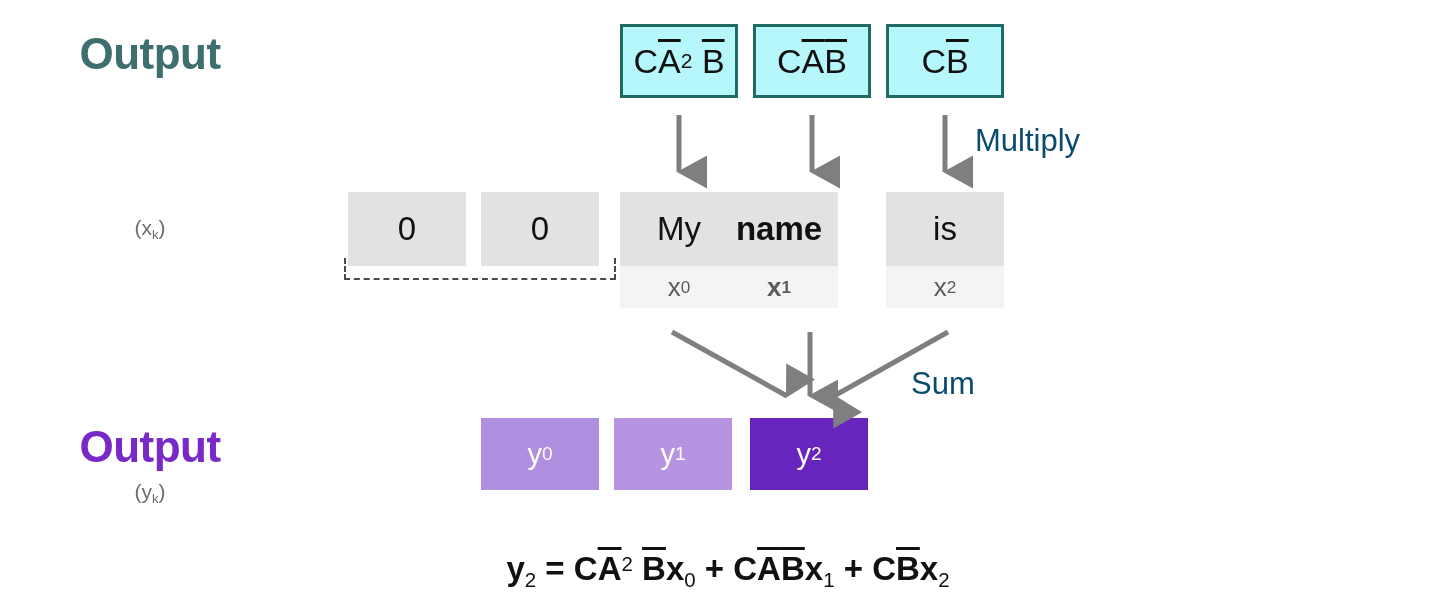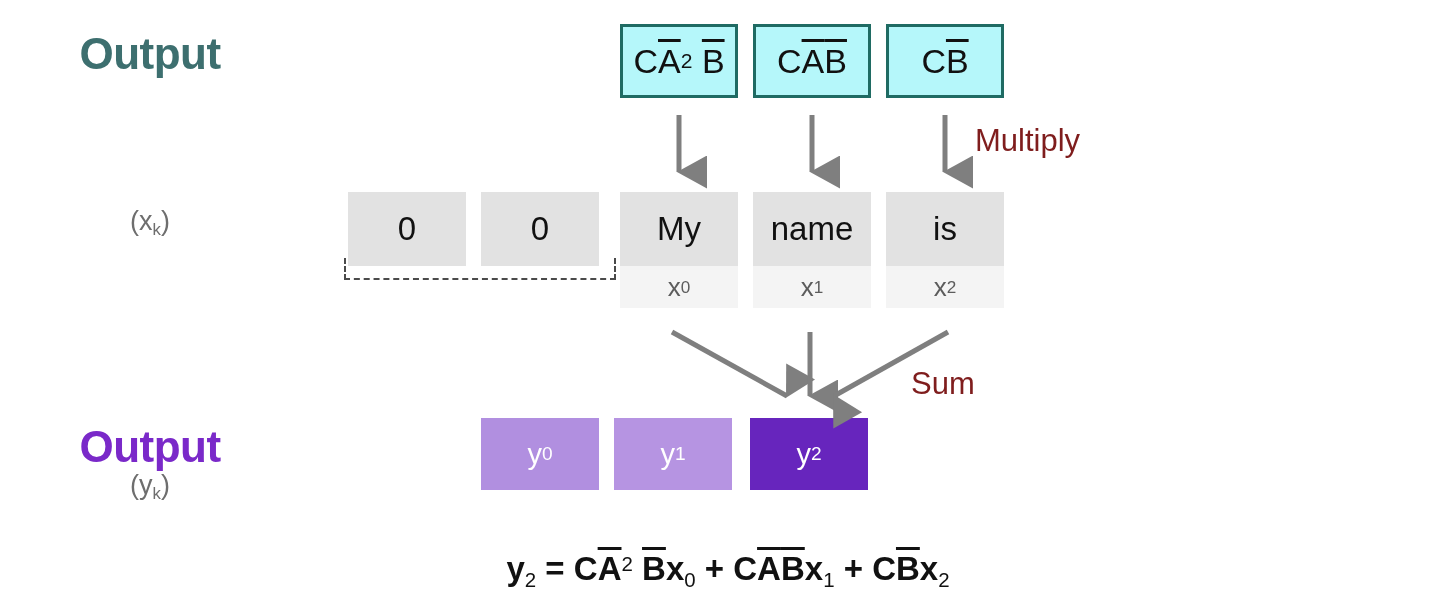--- a/index.html
+++ b/index.html
@@ -26,23 +26,23 @@
     line-height: 1;
     user-select: none;
   }
   .row-label .title {
     font-weight: bold;
     font-size: 44px;
     letter-spacing: -0.5px;
     white-space: nowrap;
   }
   .row-label .sub {
-    font-size: 27px;
+    font-size: 21px;
     color: #6e6e6e;
-    margin-top: 3px;
+    margin-top: 12px;
     white-space: nowrap;
   }
   .row-label .sub sub {
     font-size: 0.62em;
     vertical-align: -0.28em;
   }
 
   #kernel-label { left: 0px; top: 32px; width: 300px; }
   #kernel-label .title { color: #3d6f6f; }
   #input-label  { left: 0px; top: 205px; width: 300px; }
@@ -103,21 +103,21 @@
     color: #5c5c5c;
     white-space: nowrap;
   }
   .in-cell .idx sub {
     font-size: 0.66em;
     vertical-align: -0.3em;
   }
   #in-pad-0 { left: 348px; }
   #in-pad-1 { left: 481px; }
   #in-tok-0 { left: 620px; text-align: center; }
-  #in-tok-1 { left: 753px; }
+  #in-tok-1 { left: 720px; font-weight: bold; }
   #in-tok-2 { left: 886px; }
 
   
   #padding-bracket {
     position: absolute;
     left: 344px;
     top: 258px;
     width: 272px;
     height: 22px;
     border-left: 2px dashed #4a4a4a;
@@ -153,21 +153,21 @@
     vertical-align: -0.3em;
   }
   #out-0 { left: 481px; background: #b18fe0; }
   #out-1 { left: 614px; background: #b694e2; }
   #out-2 { left: 750px; background: #6725bd; }
 
   
   .flow-label {
     position: absolute;
     font-size: 31px;
-    color: #7f1d1d;
+    color: #0c4a6e;
     white-space: nowrap;
   }
   #multiply-label { left: 975px; top: 123px; }
   #sum-label      { left: 911px; top: 366px; }
 
   
   #equation {
     position: absolute;
     left: 0;
     top: 522px;

